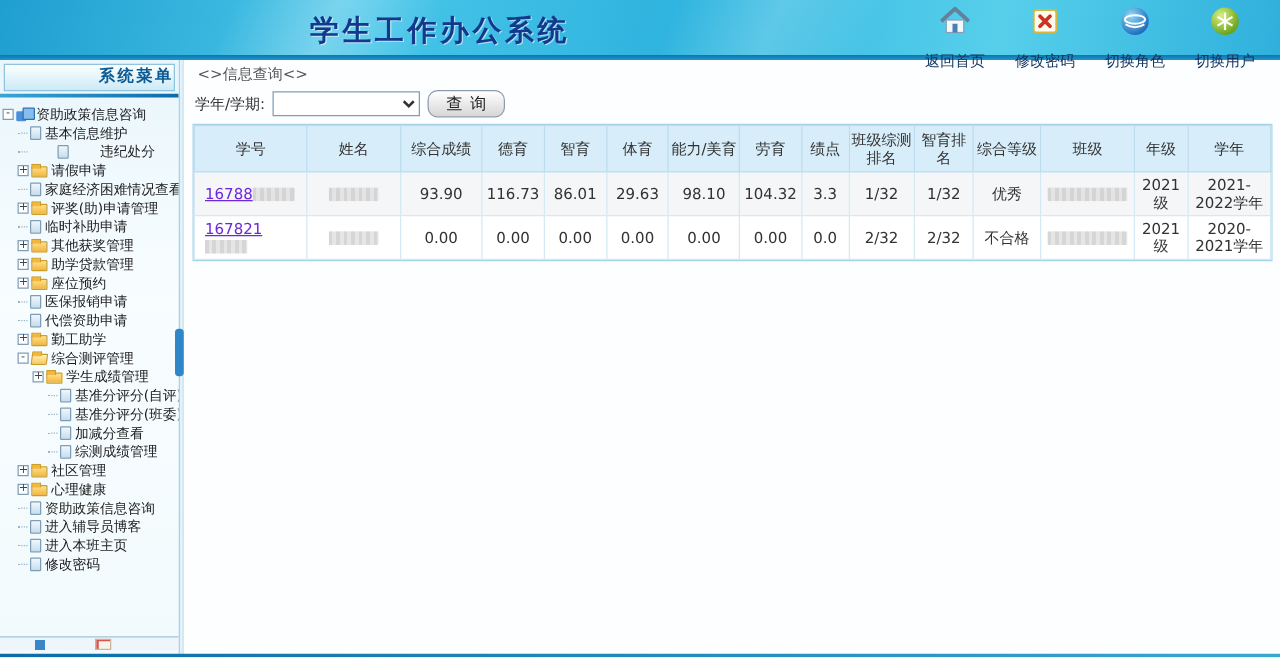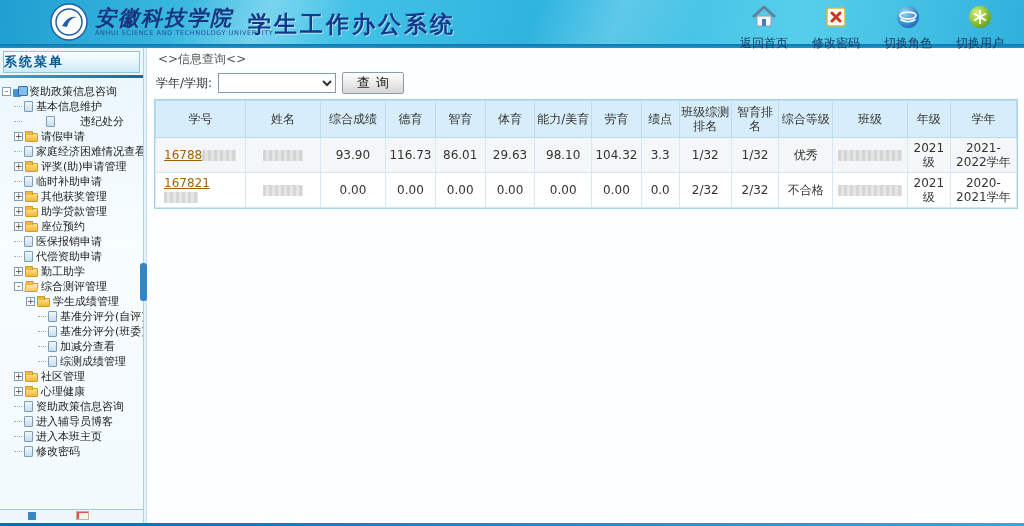--- a/index.html
+++ b/index.html
@@ -16,30 +16,30 @@
   .header-strip { position:absolute; top:44px; left:0; width:1024px; height:4px;
     background:linear-gradient(#0d74ae,#1f97ca); }
   .logo-wrap { position:absolute; left:50px; top:3px; display:flex; align-items:center; gap:7px; z-index:2; }
   .uni-name { font-family:"DejaVu Serif","Liberation Serif",serif; font-style:italic; font-weight:bold;
     font-size:21px; color:#16337e; line-height:22px; letter-spacing:2px; }
   .uni-en { font-size:6.5px; color:#24509e; letter-spacing:.6px; }
   .sys-title { position:absolute; left:248px; top:9px; font-size:23px; font-weight:bold; color:#14398c;
     letter-spacing:3px; text-shadow:1px 1px 0 rgba(255,255,255,.55); z-index:2; }
   .hnav { position:absolute; right:16px; top:4px; display:flex; gap:16px; z-index:2; }
   .hnav-item { display:flex; flex-direction:column; align-items:center; width:56px; cursor:pointer; }
-  .hnav-label { font-size:12px; color:#12335f; margin-top:1px; white-space:nowrap; }
+  .hnav-label { font-size:12px; color:#12335f; margin-top:7px; white-space:nowrap; }
 
   
   .sidebar { position:absolute; top:48px; left:0; width:143px; height:475px;
     background:linear-gradient(180deg,#e9f6fc,#f8fdff 40%,#f2fafd); }
   .sidebar-divider { position:absolute; top:48px; left:143px; width:4px; height:475px;
     background:#e3f2fa; border-left:1px solid #abd2e6; border-right:1px solid #c8e4f1; }
   .collapse-handle { position:absolute; left:140px; top:263px; width:7px; height:38px;
     background:#2f86c8; border-radius:3px; z-index:3; }
-  .menu-title { margin:3px 3px 0; height:22px; line-height:20px; text-align:left; font-weight:bold;
+  .menu-title { margin:3px 3px 0; height:22px; line-height:20px; text-align:right; font-weight:bold;
     font-size:13px; color:#0b5a94; background:linear-gradient(#fcffff,#cdeaf6);
     border:1px solid #8fc3de; letter-spacing:2px; }
   .menu-title-bar { height:3px; margin:2px 0 4px; background:linear-gradient(90deg,#3aa3d4,#0d6ca8); }
   .tree { padding:2px 0 0 0; }
   .tree-item { display:flex; align-items:center; height:15px; white-space:nowrap; cursor:pointer; overflow:hidden; }
   .tree-label { font-size:11px; color:#1c1c1c; }
   .expander { flex:none; width:9px; height:9px; margin-right:2px; border:1px solid #7f9db9; background:#fff;
     font-size:9px; line-height:7px; text-align:center; color:#444; }
   .dash { flex:none; width:8px; height:0; border-top:1px dotted #9ab4c6; margin-right:2px; }
   .tico { flex:none; margin-right:3px; position:relative; }
@@ -61,59 +61,48 @@
     border:1px solid #c8b49a; box-shadow:inset 2px 1px 0 #d9534f; }
   .page-bottom { position:absolute; bottom:0; left:0; width:1024px; height:3px;
     background:linear-gradient(90deg,#0d6ca8,#36a9cf); }
 
   
   .content { position:absolute; top:48px; left:148px; width:876px; height:475px; background:#fdfeff; }
   .breadcrumb { height:22px; line-height:22px; padding:0 10px; font-size:12px; color:#555; }
   .query-row { height:26px; display:flex; align-items:center; padding:0 8px; gap:6px; font-size:12px; color:#333; }
   .term-select { width:118px; height:20px; font-size:12px; border:1px solid #7f9db9; background:#fff; color:#333; }
   .query-btn { width:62px; height:22px; font-size:13px; letter-spacing:6px; text-indent:6px;
-    background:linear-gradient(#ffffff,#d6d6d6); border:1px solid #8e9bab; border-radius:2px;
+    background:linear-gradient(#ffffff,#d6d6d6); border:1px solid #8e9bab; border-radius:8px;
     color:#222; cursor:pointer; font-family:inherit; }
   .panel { margin:3px 6px 0; border:1px solid #a6d3ea; background:#fff; }
   .panel-header { height:20px; display:flex; align-items:center; justify-content:space-between;
     padding:0 8px; font-size:12px; background:#fcfeff; }
   .panel-title { color:#1f66ad; font-weight:bold; display:flex; align-items:center; gap:7px; }
   .arrow-icon { width:0; height:0; border-left:7px solid #1f66ad; border-top:4px solid transparent;
     border-bottom:4px solid transparent; }
   .summary { color:#333; }
   .summary .count { color:#e60000; }
   table { width:100%; border-collapse:collapse; table-layout:fixed; font-size:12px; color:#333; }
   th { background:#d7edf9; border:1px solid #bcdcee; font-weight:normal; padding:4px 1px;
     text-align:center; line-height:14px; }
   td { border:1px solid #d4e9f4; padding:3px 2px; text-align:center; line-height:14px; height:28px; }
   tr.r0 td { background:#f5f6f7; }
   tr.r1 td { background:#ffffff; }
   td.idcell { text-align:left; padding-left:8px; }
-  a.sid { color:#a16207; text-decoration:underline; cursor:pointer; }
+  a.sid { color:#6d28d9; text-decoration:underline; cursor:pointer; }
   .redact { display:inline-block; vertical-align:-2px; height:11px; border-radius:1px; opacity:.85;
     background-image:repeating-linear-gradient(90deg,#cfcfcf 0 3px,#e2e2e2 3px 6px),
                      repeating-linear-gradient(0deg,rgba(255,255,255,.45) 0 3px,rgba(0,0,0,.06) 3px 6px); }
 </style>
 </head>
 <body>
 
 <div id="app">
 
   <div class="header">
-    <div class="logo-wrap">
-      <svg width="38" height="38" viewBox="0 0 38 38">
-        <circle cx="19" cy="19" r="18" fill="#fff" stroke="#2060a8" stroke-width="1.5"></circle>
-        <circle cx="19" cy="19" r="13" fill="none" stroke="#2060a8" stroke-width="1.5"></circle>
-        <path d="M12 23 q6 -11 15 -9 q-8 1 -10 10 z" fill="#2060a8"></path>
-      </svg>
-      <div>
-        <div class="uni-name">安徽科技学院</div>
-        <div class="uni-en">ANHUI SCIENCE AND TECHNOLOGY UNIVERSITY</div>
-      </div>
-    </div>
     <div class="sys-title">学生工作办公系统</div>
 
     <div class="hnav">
       <div class="hnav-item">
         <span>
           <svg width="26" height="26" viewBox="0 0 26 26">
             <path d="M2 13 L13 3 L24 13" fill="none" stroke="#63809c" stroke-width="3" stroke-linejoin="round"></path>
             <rect x="6" y="12" width="14" height="10" fill="#f4f8fb" stroke="#8aa0b4"></rect>
             <rect x="11" y="15" width="4" height="7" fill="#4a7fb5"></rect>
           </svg>

